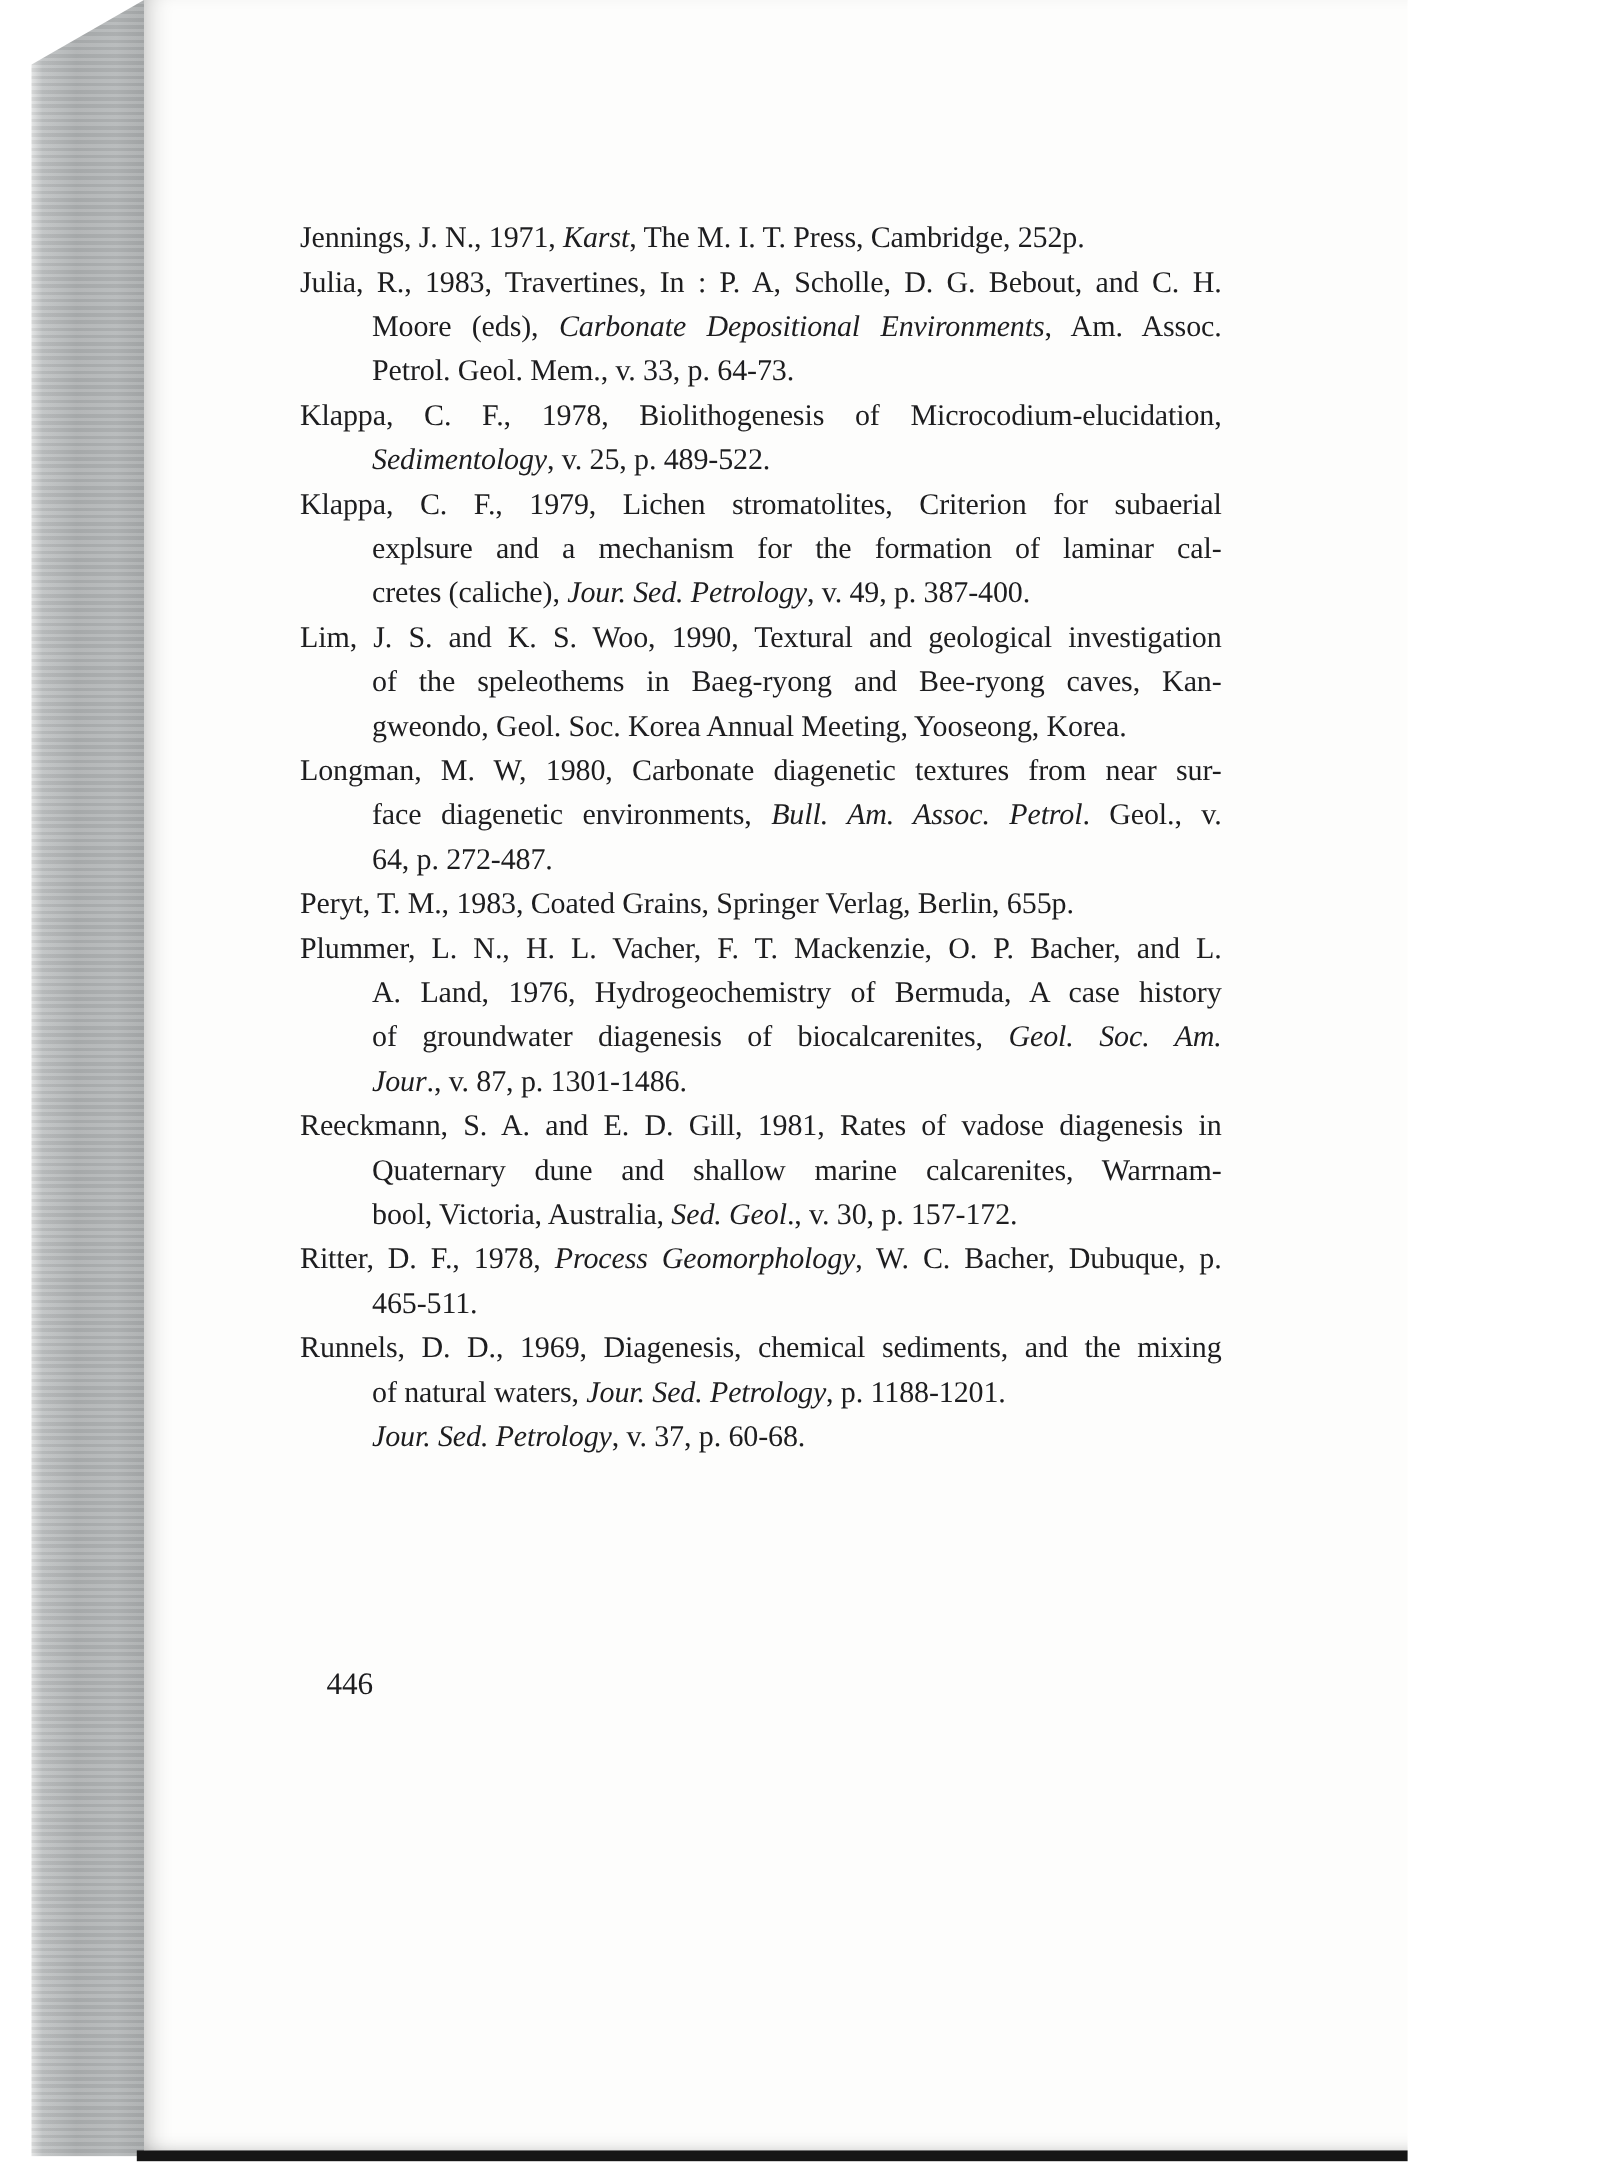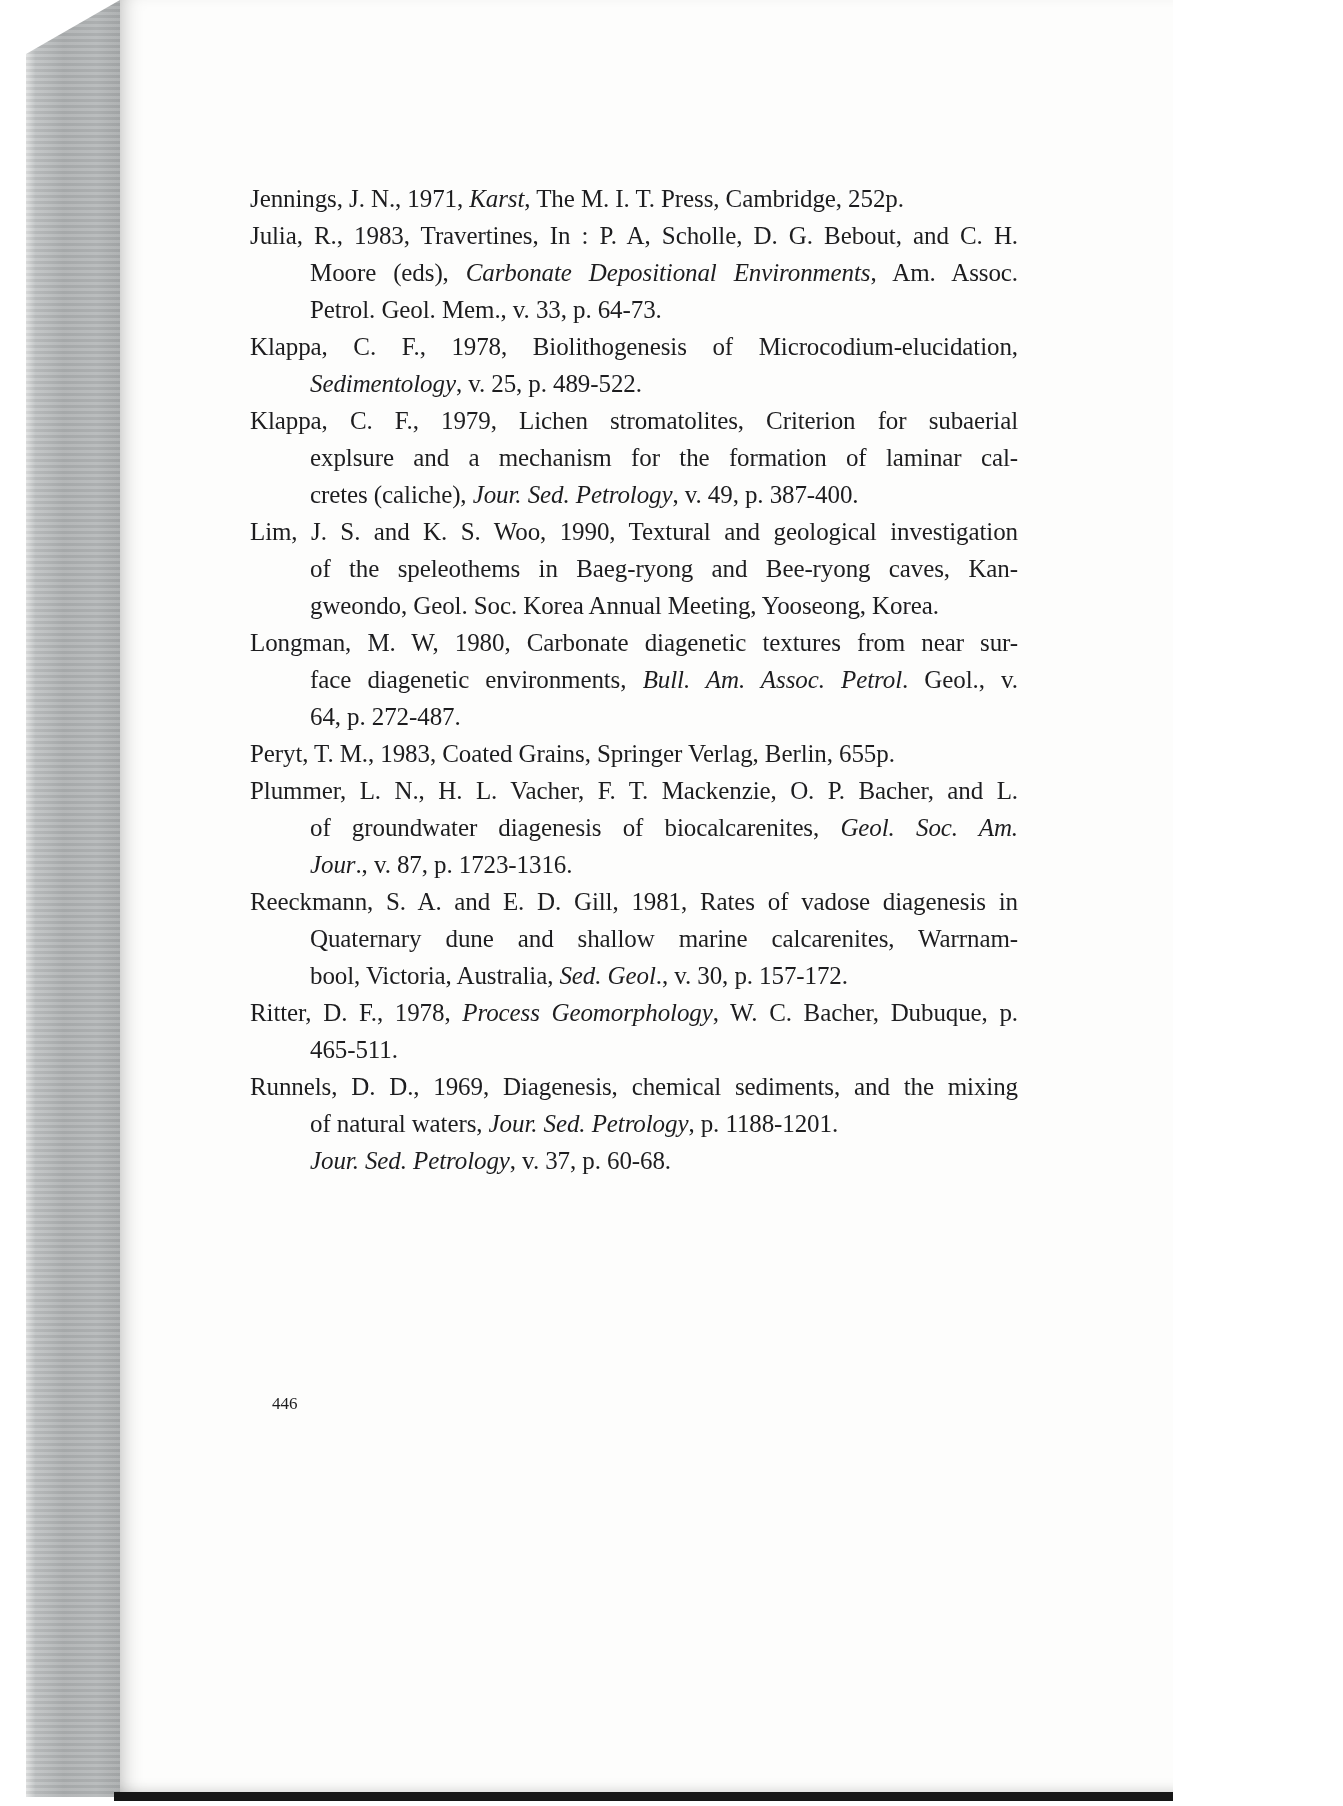--- a/index.html
+++ b/index.html
@@ -63,21 +63,21 @@
   .ref-line.first { padding-left: 0; }
   .ref-line.j {
     text-align: justify;
     text-align-last: justify;
   }
   .ref-line i { font-style: italic; }
   .page-number {
     position: absolute;
     left: 272px;
     top: 1387px;
-    font-size: 17px;
+    font-size: 26px;
     line-height: 34px;
     text-align: right;
   }
 </style>
 </head>
 <body>
 
 <div class="canvas">
   <div class="book-edge"></div>
   <div class="page">
@@ -108,22 +108,23 @@
       <div class="ref">
         <div class="ref-line first j"><span>Longman, M. W, 1980, Carbonate diagenetic textures from near sur-</span></div>
         <div class="ref-line j"><span>face diagenetic environments, </span><i>Bull. Am. Assoc. Petrol</i><span>. Geol., v.</span></div>
         <div class="ref-line"><span>64, p. 272-487.</span></div>
       </div>
       <div class="ref">
         <div class="ref-line first"><span>Peryt, T. M., 1983, Coated Grains, Springer Verlag, Berlin, 655p.</span></div>
       </div>
       <div class="ref">
         <div class="ref-line first j"><span>Plummer, L. N., H. L. Vacher, F. T. Mackenzie, O. P. Bacher, and L.</span></div>
+        <div class="ref-line j"><span>A. Land, 1976, Hydrogeochemistry of Bermuda, A case history</span></div>
         <div class="ref-line j"><span>of groundwater diagenesis of biocalcarenites, </span><i>Geol. Soc. Am.</i></div>
-        <div class="ref-line"><i>Jour</i><span>., v. 87, p. 1723-1316.</span></div>
+        <div class="ref-line"><i>Jour</i><span>., v. 87, p. 1301-1486.</span></div>
       </div>
       <div class="ref">
         <div class="ref-line first j"><span>Reeckmann, S. A. and E. D. Gill, 1981, Rates of vadose diagenesis in</span></div>
         <div class="ref-line j"><span>Quaternary dune and shallow marine calcarenites, Warrnam-</span></div>
         <div class="ref-line"><span>bool, Victoria, Australia, </span><i>Sed. Geol</i><span>., v. 30, p. 157-172.</span></div>
       </div>
       <div class="ref">
         <div class="ref-line first j"><span>Ritter, D. F., 1978, </span><i>Process Geomorphology</i><span>, W. C. Bacher, Dubuque, p.</span></div>
         <div class="ref-line"><span>465-511.</span></div>
       </div>

